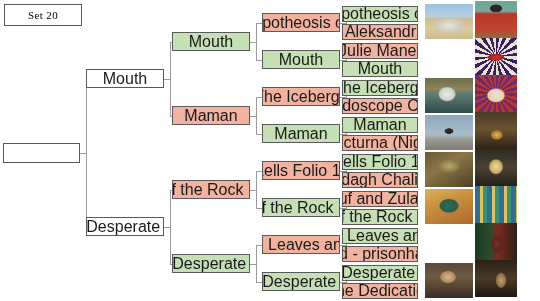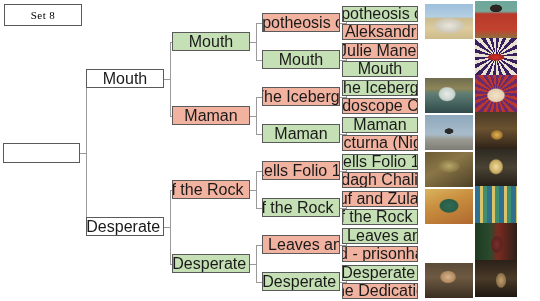--- a/index.html
+++ b/index.html
@@ -151,21 +151,21 @@
       radial-gradient(ellipse 18% 30% at 62% 55%, #c4a070 0%, #8d6f48 60%, rgba(0,0,0,0) 72%),
       linear-gradient(180deg, #2a2118 0%, #4a3a28 50%, #1e1812 100%);
   }
 </style>
 </head>
 <body>
 
 <div id="canvas">
 
   <div class="title-box">
-    <span>Set 8</span>
+    <span>Set 20</span>
   </div>
 
   <div id="connectors">
       <div class="conn h" style="left: 80px; top: 153px; width: 6px;"></div>
       <div class="conn h" style="left: 86px; top: 78.5px; width: 0px;"></div>
       <div class="conn h" style="left: 86px; top: 226.5px; width: 0px;"></div>
       <div class="conn v" style="left: 86px; top: 78.5px; height: 148px;"></div>
       <div class="conn h" style="left: 164px; top: 78.5px; width: 6px;"></div>
       <div class="conn h" style="left: 170px; top: 41.5px; width: 2px;"></div>
       <div class="conn h" style="left: 170px; top: 115.5px; width: 2px;"></div>

